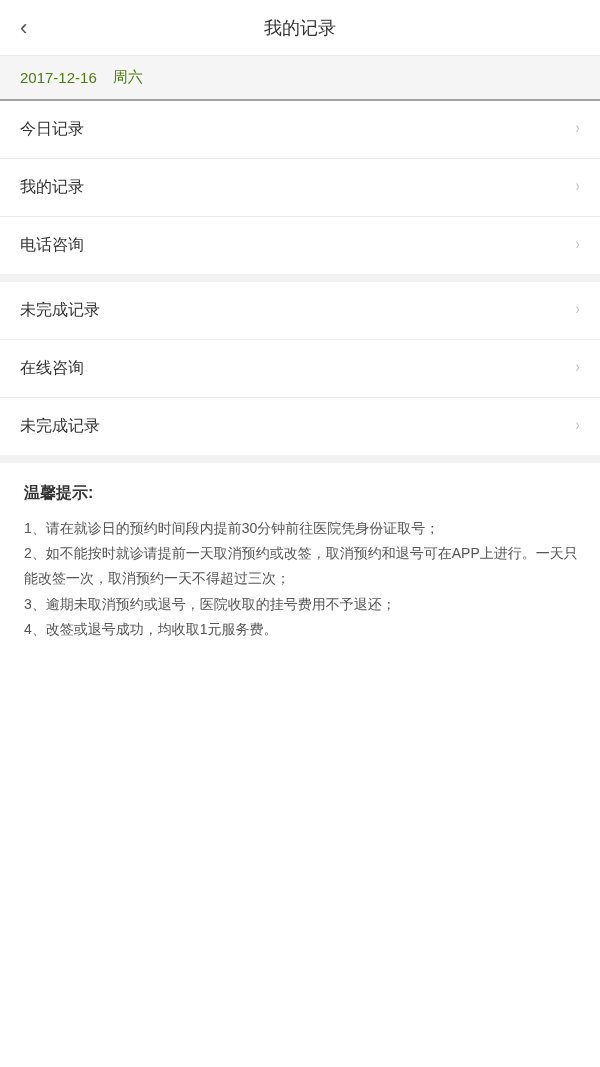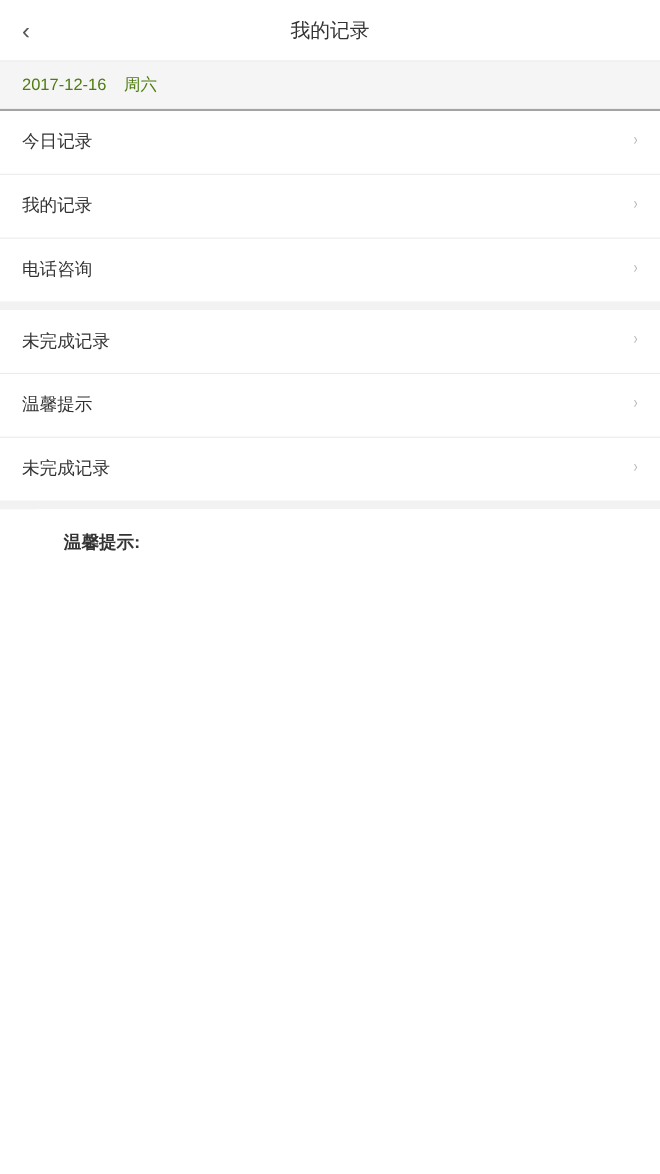--- a/index.html
+++ b/index.html
@@ -69,21 +69,20 @@
     }
     .chevron-icon {
       font-size: 16px;
       color: #bbb;
       transform: scaleX(0.7);
     }
     
     .notice-section {
       padding: 20px 20px 24px 24px;
       background: #ffffff;
-      margin-left: 34px;
     }
     .notice-title {
       font-size: 16px;
       font-weight: bold;
       color: #333;
       margin-bottom: 12px;
     }
     .notice-body {
       font-size: 14px;
       color: #555;
@@ -117,24 +116,25 @@
     <span class="chevron-icon">›</span>
   </div>
 </div>
 
 <div class="section">
   <div class="menu-item">
     <span class="menu-item-label">未完成记录</span>
     <span class="chevron-icon">›</span>
   </div>
   <div class="menu-item">
-    <span class="menu-item-label">温馨提示</span>
+    <span class="menu-item-label">在线咨询</span>
     <span class="chevron-icon">›</span>
   </div>
   <div class="menu-item">
     <span class="menu-item-label">未完成记录</span>
     <span class="chevron-icon">›</span>
   </div>
 </div>
 
 <div class="notice-section">
   <div class="notice-title">温馨提示:</div>
+  <div class="notice-body">1、请在就诊日的预约时间段内提前30分钟前往医院凭身份证取号；<br>2、如不能按时就诊请提前一天取消预约或改签，取消预约和退号可在APP上进行。一天只能改签一次，取消预约一天不得超过三次；<br>3、逾期未取消预约或退号，医院收取的挂号费用不予退还；<br>4、改签或退号成功，均收取1元服务费。</div>
 </div>
 
 </body></html>

